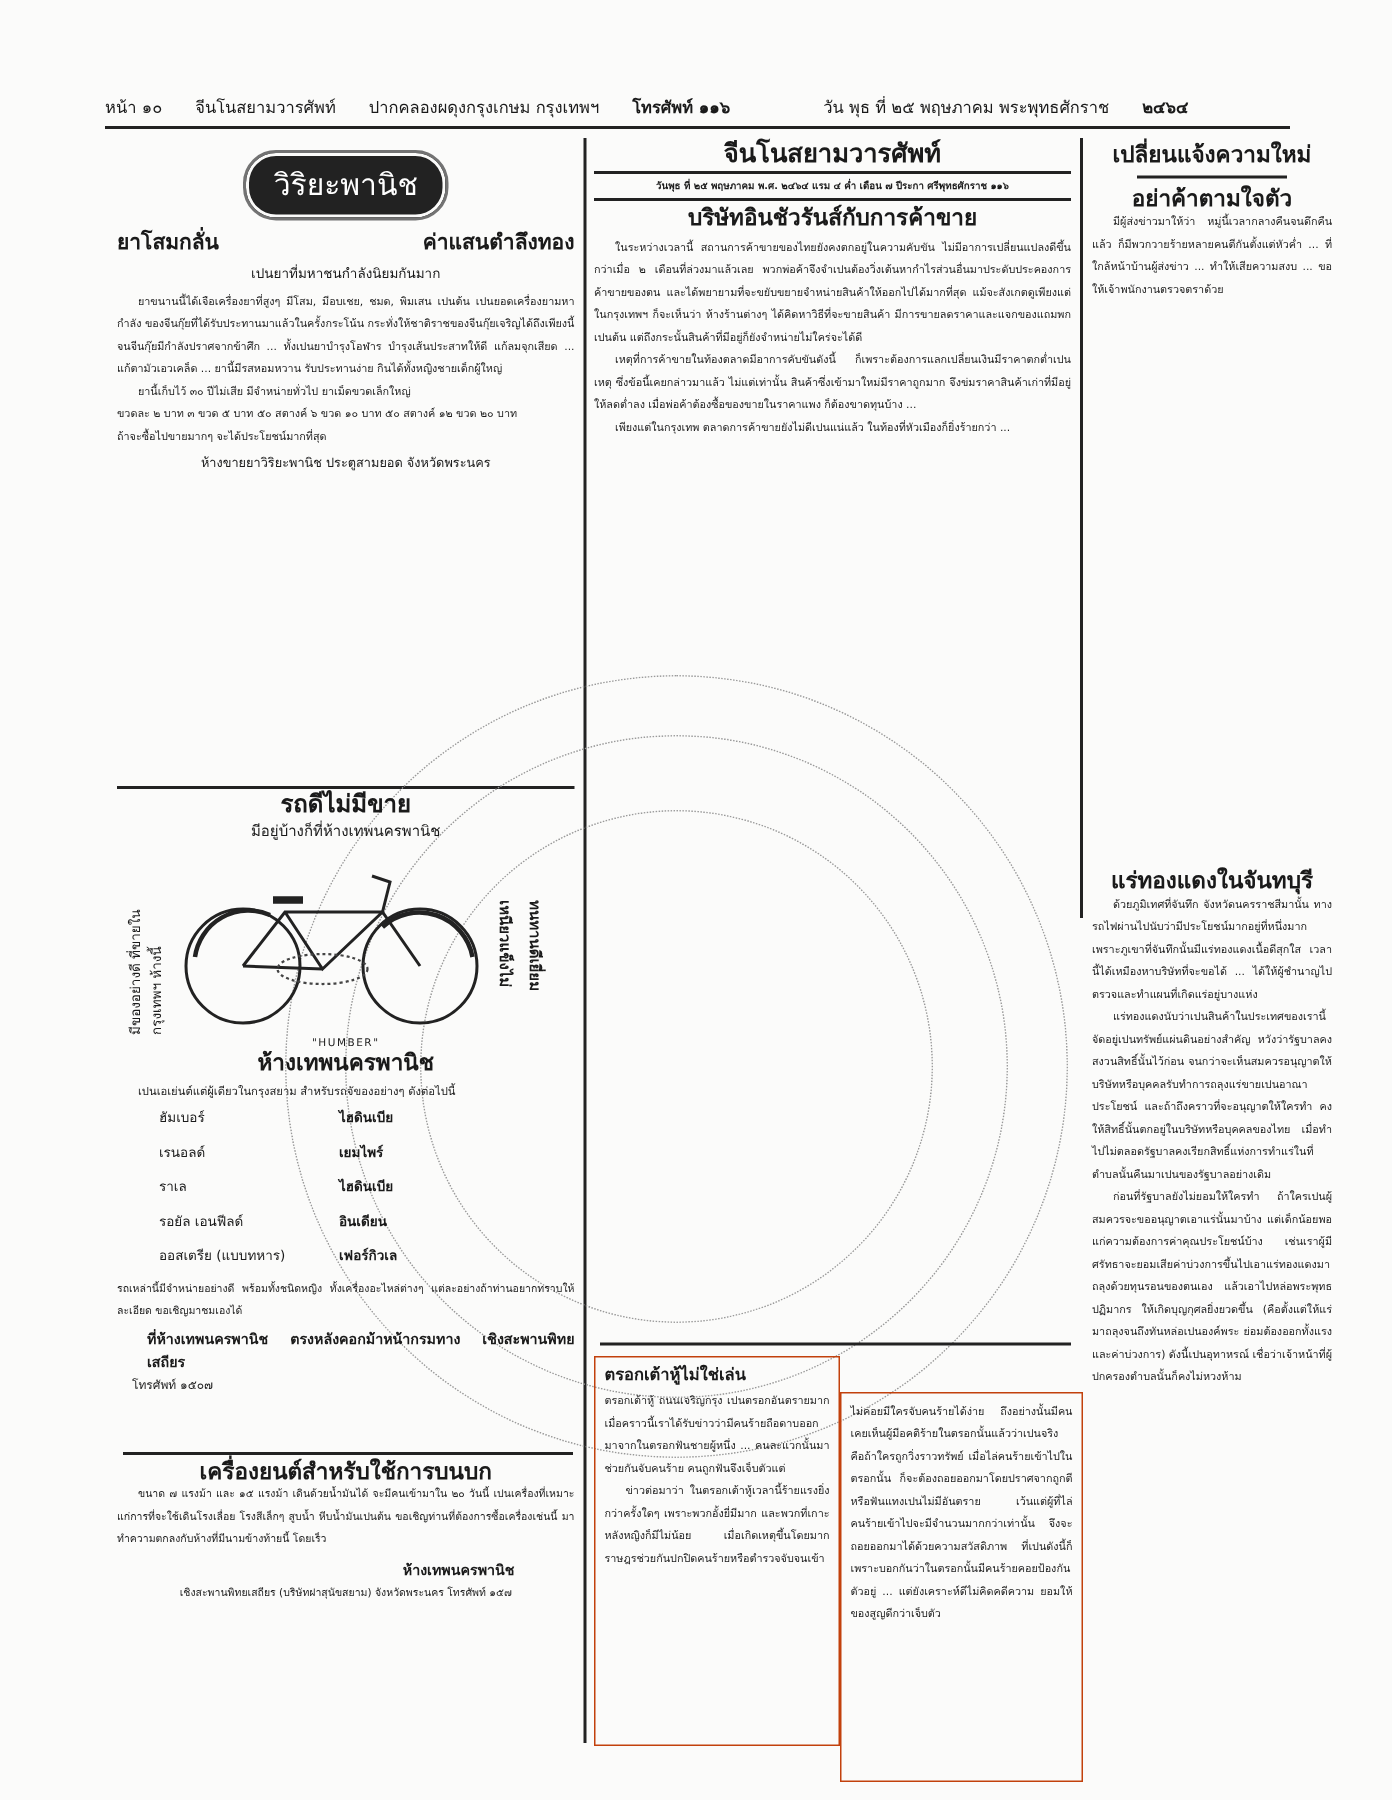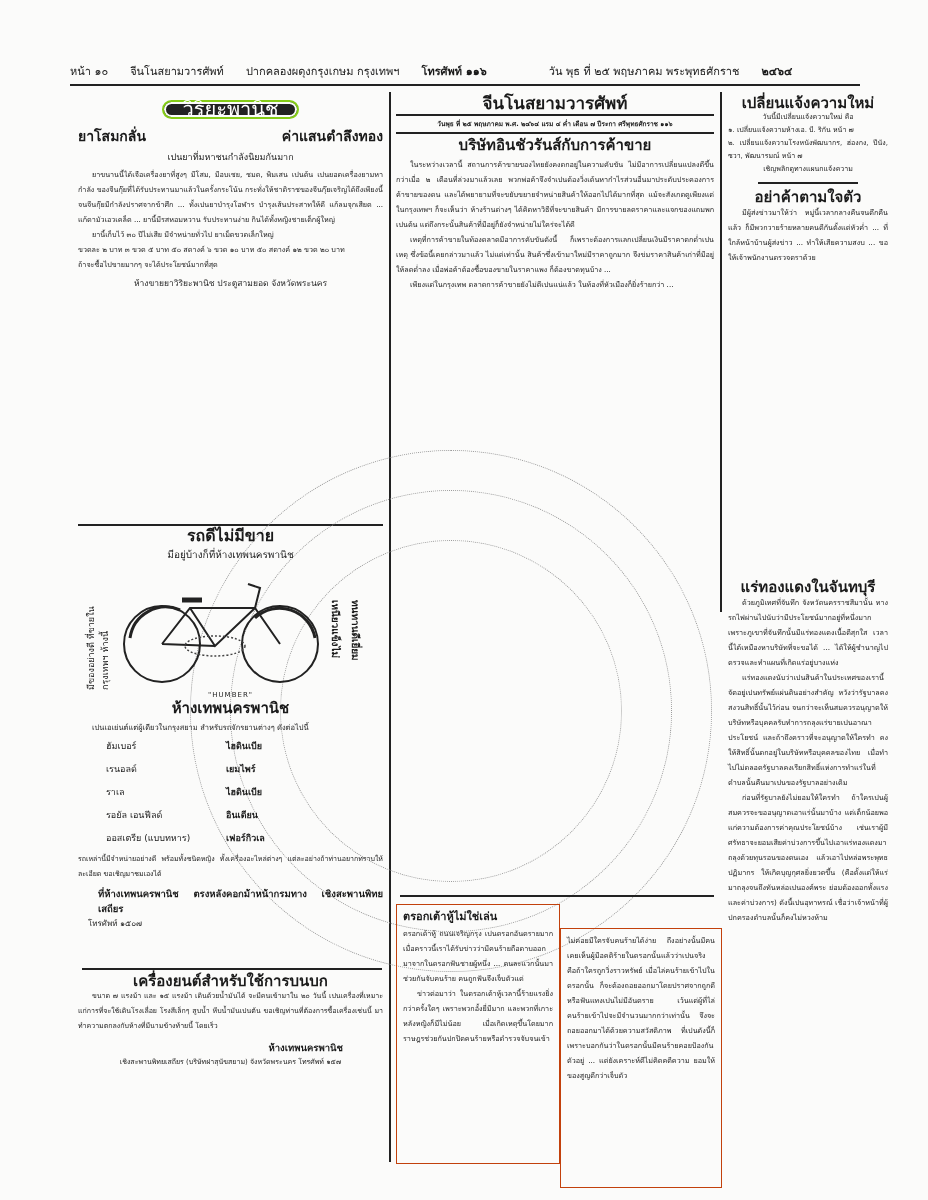--- a/index.html
+++ b/index.html
@@ -6,21 +6,21 @@
   body{width:928px;height:1200px;background:#fbfbfa;position:relative;overflow:hidden;
        font-family:"DejaVu Sans",sans-serif;color:#1a1a1a;}
   .abs{position:absolute;}
   .hdr{top:58px;left:70px;width:800px;height:26px;font-size:11px;display:flex;align-items:center;white-space:nowrap;}
   .hdr span{margin-right:22px;}
   .hdr .bold{font-weight:bold;}
   .rule{position:absolute;background:#222;}
   .col{position:absolute;font-size:7.2px;line-height:15px;text-align:justify;}
   .col p{margin:0 0 0 0;text-indent:14px;}
   .center{text-align:center;}
-  .title-oval{display:inline-block;background:#222;color:#fff;border-radius:22px;padding:0 18px;font-size:20px;font-family:"DejaVu Serif",serif;border:2px solid #84cc16;box-shadow:0 0 0 2px #fbfbfa inset;}
+  .title-oval{display:inline-block;background:#222;color:#fff;border-radius:22px;padding:14px 18px;font-size:20px;font-family:"DejaVu Serif",serif;border:2px solid #737373;box-shadow:0 0 0 2px #fbfbfa inset;}
   .h-big{font-size:14px;font-weight:bold;}
   .h-med{font-size:15px;font-weight:bold;}
   .h-serif{font-family:"DejaVu Serif",serif;}
   .vline{position:absolute;width:1.5px;background:#222;}
   .swirl{position:absolute;border-radius:50%;border:1px dotted #9a9a9a;}
   .bike{position:absolute;}
   .boxed{border:1px solid #c2410c;padding:4px 6px;}
   .list2{display:grid;grid-template-columns:1fr 1fr;row-gap:8px;font-size:9px;}
   .vtext{position:absolute;writing-mode:vertical-rl;transform:rotate(180deg);font-size:9px;}
   .vtext-r{position:absolute;writing-mode:vertical-rl;font-size:10px;font-weight:bold;}
@@ -78,21 +78,21 @@
   <path d="M62 22 L82 22" stroke="#222" stroke-width="5"></path>
   <path d="M135 30 L140 10 L128 6" fill="none" stroke="#222" stroke-width="2"></path>
   <ellipse cx="95" cy="68" rx="30" ry="10" fill="none" stroke="#444" stroke-width="1.5" stroke-dasharray="2 2"></ellipse>
   <path d="M10 60 A36 36 0 0 1 60 32" fill="none" stroke="#222" stroke-width="3"></path>
   <path d="M135 40 A36 36 0 0 1 195 60" fill="none" stroke="#222" stroke-width="3"></path>
 </svg>
 
 <div class="col" style="top:688px;left:78px;width:305px;">
   <div class="center" style="font-size:7px;letter-spacing:1px;">"HUMBER"</div>
   <div class="center h-big" style="font-size:15px;margin-top:-2px;">ห้างเทพนครพานิช</div>
-  <div style="font-size:7.5px;margin:4px 0 4px 14px;">เปนเอเย่นต์แต่ผู้เดียวในกรุงสยาม สำหรับรถจักรยานต่างๆ ดังต่อไปนี้</div>
+  <div style="font-size:7.5px;margin:4px 0 4px 14px;">เปนเอเย่นต์แต่ผู้เดียวในกรุงสยาม สำหรับรถจัของอย่างๆ ดังต่อไปนี้</div>
   <div class="list2" style="margin-left:28px;width:240px;">
     <span>ฮัมเบอร์</span>
     <span style="font-weight:bold">ไฮดินเบีย</span>
     <span>เรนอลด์</span>
     <span style="font-weight:bold">เยมไพร์</span>
     <span>ราเล</span>
     <span style="font-weight:bold">ไฮดินเบีย</span>
     <span>รอยัล เอนฟีลด์</span>
     <span style="font-weight:bold">อินเดียน</span>
     <span>ออสเตรีย (แบบทหาร)</span>
@@ -127,26 +127,20 @@
   <div class="h-med" style="font-size:11px;margin-bottom:2px;">ตรอกเต้าหู้ไม่ใช่เล่น</div>
   <p style="margin:0;">ตรอกเต้าหู้ ถนนเจริญกรุง เปนตรอกอันตรายมาก เมื่อคราวนี้เราได้รับข่าวว่ามีคนร้ายถือดาบออกมาจากในตรอกฟันชายผู้หนึ่ง ... คนละแวกนั้นมาช่วยกันจับคนร้าย คนถูกฟันจึงเจ็บตัวแต่</p>
   <p style="margin:0;text-indent:14px;">ข่าวต่อมาว่า ในตรอกเต้าหู้เวลานี้ร้ายแรงยิ่งกว่าครั้งใดๆ เพราะพวกอั้งยี่มีมาก และพวกที่เกาะหลังหญิงก็มีไม่น้อย เมื่อเกิดเหตุขึ้นโดยมากราษฎรช่วยกันปกปิดคนร้ายหรือตำรวจจับจนเข้า</p>
 </div>
 <div class="abs boxed" style="top:928px;left:560px;width:148px;height:250px;font-size:7.2px;line-height:15px;text-align:justify;">
   <p style="margin:0;">ไม่ค่อยมีใครจับคนร้ายได้ง่าย ถึงอย่างนั้นมีคนเคยเห็นผู้มีอคติร้ายในตรอกนั้นแล้วว่าเปนจริง คือถ้าใครถูกวิ่งราวทรัพย์ เมื่อไล่คนร้ายเข้าไปในตรอกนั้น ก็จะต้องถอยออกมาโดยปราศจากถูกตีหรือฟันแทงเปนไม่มีอันตราย เว้นแต่ผู้ที่ไล่คนร้ายเข้าไปจะมีจำนวนมากกว่าเท่านั้น จึงจะถอยออกมาได้ด้วยความสวัสดิภาพ ที่เปนดังนี้ก็เพราะบอกกันว่าในตรอกนั้นมีคนร้ายคอยป้องกันตัวอยู่ ... แต่ยังเคราะห์ดีไม่คิดคดีความ ยอมให้ของสูญดีกว่าเจ็บตัว</p>
 </div>
 
 <div class="col" style="top:96px;left:728px;width:160px;">
   <div class="center h-med">เปลี่ยนแจ้งความใหม่</div>
-  <div style="font-size:7px;line-height:13px;">
-    <div class="center">วันนี้มีเปลี่ยนแจ้งความใหม่ คือ</div>
-    <div>๑. เปลี่ยนแจ้งความห้างเอ. บี. ริกัน หน้า ๗</div>
-    <div>๒. เปลี่ยนแจ้งความโรงหนังพัฒนากร, ฮ่องกง, ปีนัง, ซวา, พัฒนารมณ์ หน้า ๗</div>
-    <div class="center">เชิญพลิกดูทางแผนกแจ้งความ</div>
-  </div>
   <div class="rule" style="position:relative;height:1.5px;width:100px;margin:6px auto;"></div>
   <div class="center h-med">อย่าค้าตามใจตัว</div>
   <p>มีผู้ส่งข่าวมาให้ว่า หมู่นี้เวลากลางคืนจนดึกคืนแล้ว ก็มีพวกวายร้ายหลายคนตีกันตั้งแต่หัวค่ำ ... ที่ใกล้หน้าบ้านผู้ส่งข่าว ... ทำให้เสียความสงบ ... ขอให้เจ้าพนักงานตรวจตราด้วย</p>
 </div>
 
 <div class="col" style="top:556px;left:728px;width:160px;margin-top:24px;">
   <div class="center h-med">แร่ทองแดงในจันทบุรี</div>
   <p>ด้วยภูมิเทศที่จันทึก จังหวัดนครราชสีมานั้น ทางรถไฟผ่านไปนับว่ามีประโยชน์มากอยู่ที่หนึ่งมาก เพราะภูเขาที่จันทึกนั้นมีแร่ทองแดงเนื้อดีสุกใส เวลานี้ได้เหมืองหาบริษัทที่จะขอได้ ... ได้ให้ผู้ชำนาญไปตรวจและทำแผนที่เกิดแร่อยู่บางแห่ง</p>
   <p>แร่ทองแดงนับว่าเปนสินค้าในประเทศของเรานี้ จัดอยู่เปนทรัพย์แผ่นดินอย่างสำคัญ หวังว่ารัฐบาลคงสงวนสิทธิ์นั้นไว้ก่อน จนกว่าจะเห็นสมควรอนุญาตให้บริษัทหรือบุคคลรับทำการถลุงแร่ขายเปนอาณาประโยชน์ และถ้าถึงคราวที่จะอนุญาตให้ใครทำ คงให้สิทธิ์นั้นตกอยู่ในบริษัทหรือบุคคลของไทย เมื่อทำไปไม่ตลอดรัฐบาลคงเรียกสิทธิ์แห่งการทำแร่ในที่ตำบลนั้นคืนมาเปนของรัฐบาลอย่างเดิม</p>
   <p>ก่อนที่รัฐบาลยังไม่ยอมให้ใครทำ ถ้าใครเปนผู้สมควรจะขออนุญาตเอาแร่นั้นมาบ้าง แต่เด็กน้อยพอแก่ความต้องการค่าคุณประโยชน์บ้าง เช่นเราผู้มีศรัทธาจะยอมเสียค่าบ่วงการขึ้นไปเอาแร่ทองแดงมาถลุงด้วยทุนรอนของตนเอง แล้วเอาไปหล่อพระพุทธปฏิมากร ให้เกิดบุญกุศลยิ่งยวดขึ้น (คือตั้งแต่ให้แร่มาถลุงจนถึงทันหล่อเปนองค์พระ ย่อมต้องออกทั้งแรงและค่าบ่วงการ) ดังนี้เปนอุทาหรณ์ เชื่อว่าเจ้าหน้าที่ผู้ปกครองตำบลนั้นก็คงไม่หวงห้าม</p>

